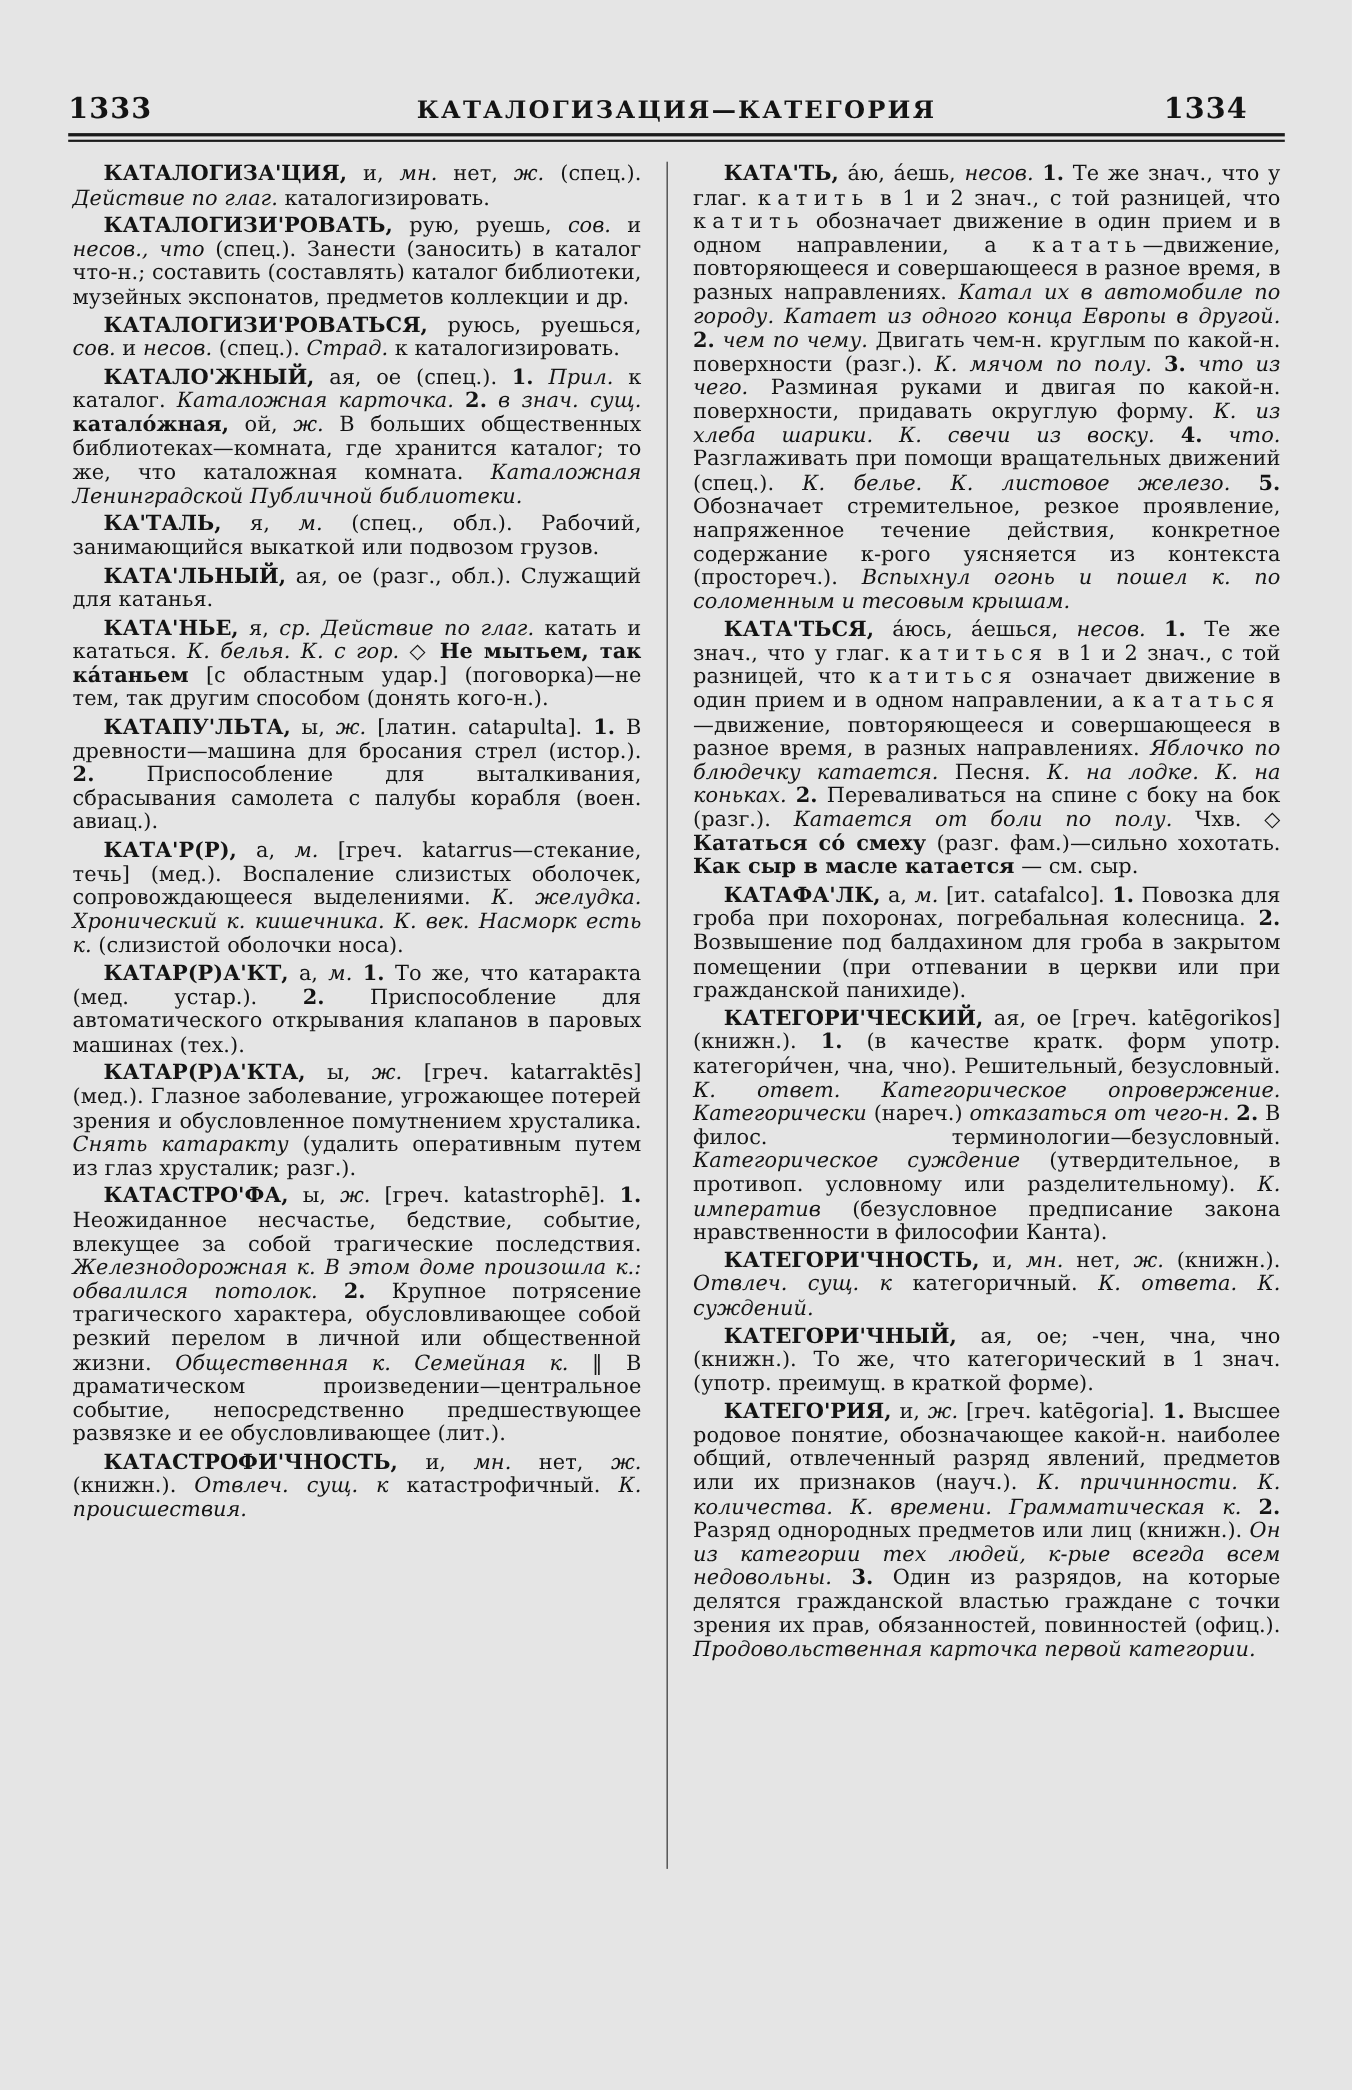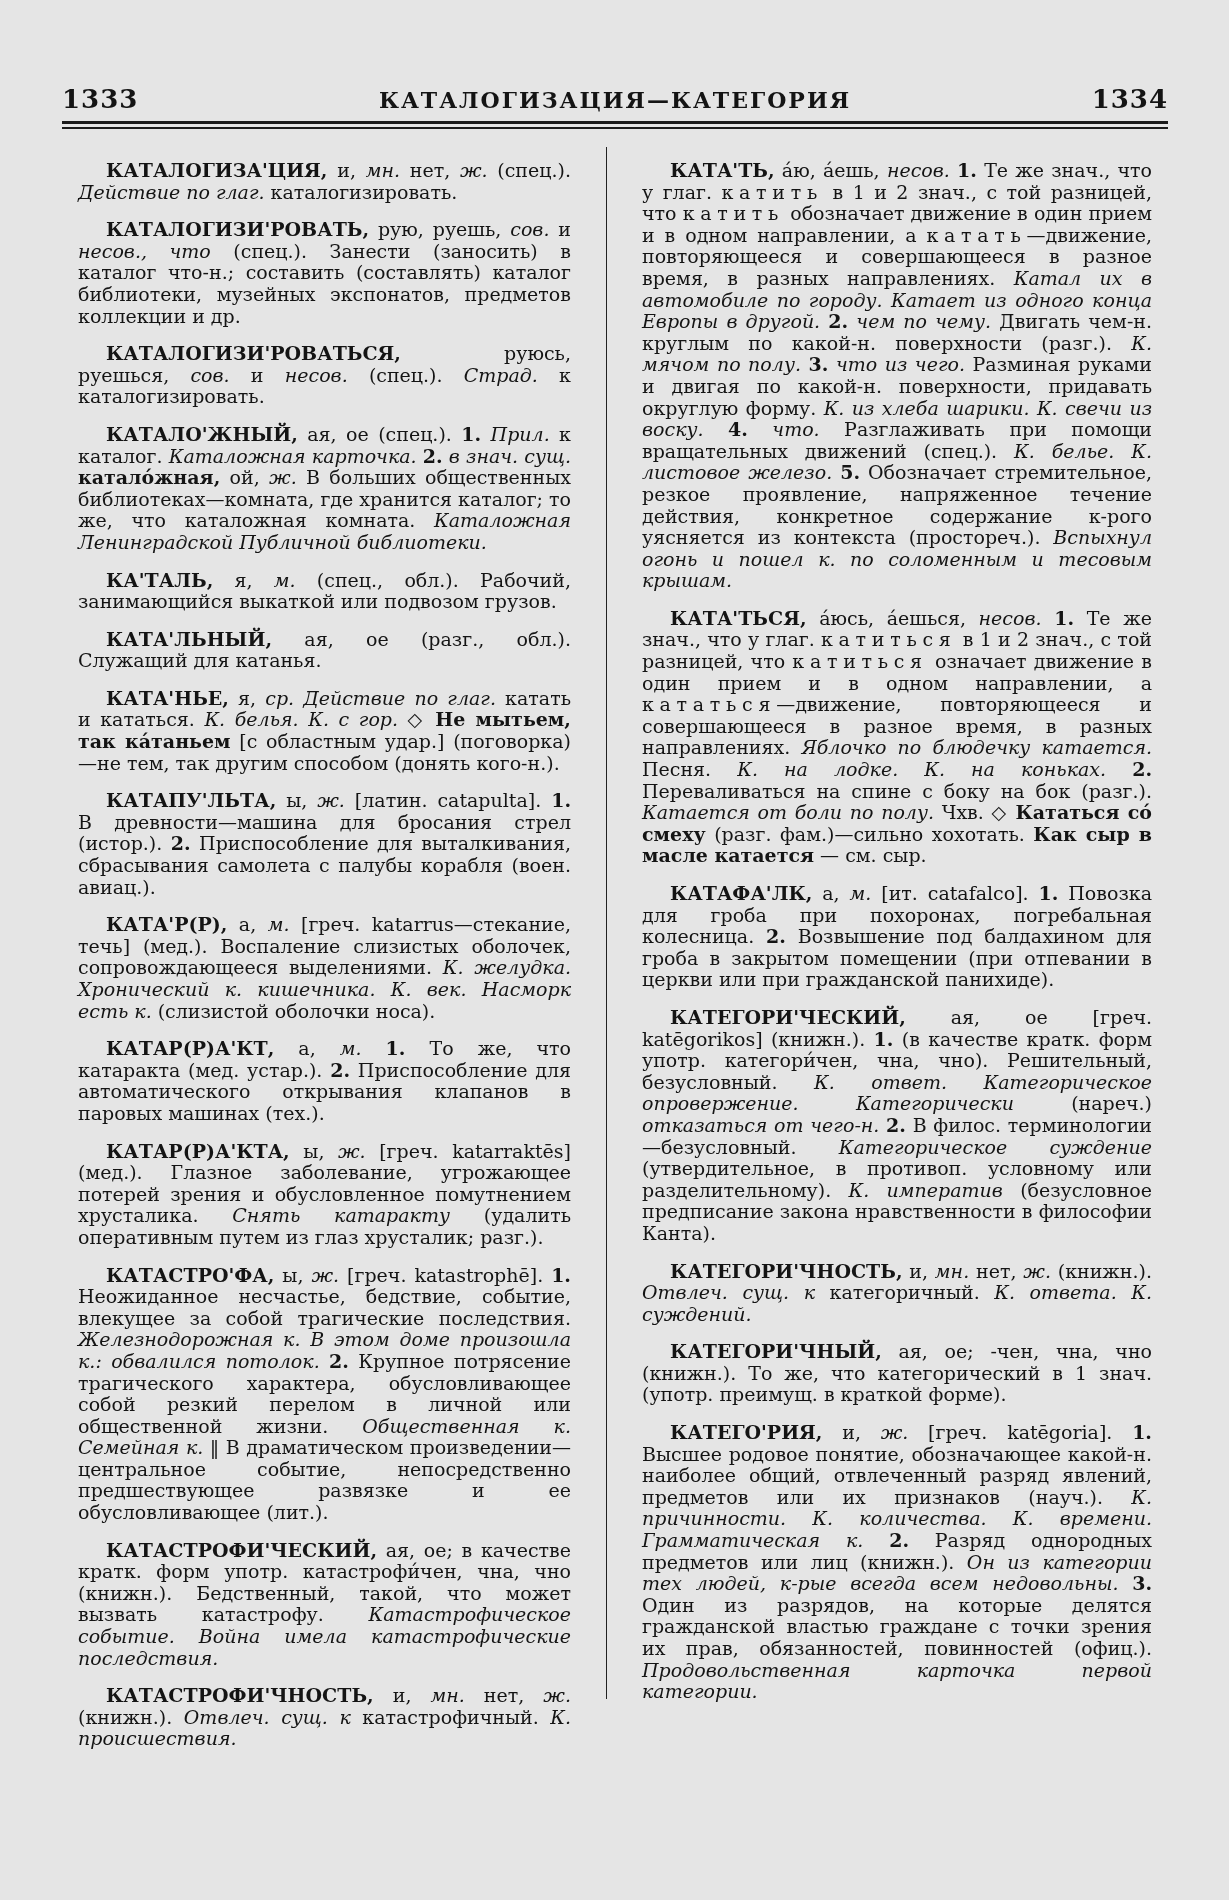--- a/index.html
+++ b/index.html
@@ -8,29 +8,29 @@
     width:1229px; height:1900px;
     background:linear-gradient(180deg,#f6f6f4 0%,#f2f2ef 70%,#ececе9 100%);
     background-color:#e5e5e5;
     font-family:"DejaVu Serif", serif;
     color:#141414;
     overflow:hidden;
   }
   .content { position:absolute; left:62px; top:84px; width:1106px; }
   .header-row { display:flex; align-items:baseline; }
   .page-num { font-size:26px; font-weight:bold; width:110px; letter-spacing:1px; }
-  .page-num.right { text-align:right; }
+  .page-num.right { }
   .header-title { flex:1; text-align:center; font-size:22px; font-weight:bold; letter-spacing:2px; }
   .double-rule { margin-top:7px; height:3px; border-top:3px solid #1b1b1b; border-bottom:2px solid #1b1b1b; }
   .columns { position:relative; display:flex; margin-top:15px; }
   .col { font-size:19px; line-height:21.6px; text-align:justify; }
   .col-left  { width:525px; margin-right:39px; }
   .col-right { width:542px; }
   .col-divider { position:absolute; left:544px; top:3px; width:1px; height:1552px; background:#222; }
-  .entry { margin:16px; text-indent:28px; }
+  .entry { margin:4px; text-indent:28px; }
   .run-b { font-weight:bold; }
   .run-i { font-style:italic; }
   .run-s { letter-spacing:0.3em; }
 </style>
 </head>
 <body>
 
 <div class="page">
   <div class="content">
 
@@ -49,21 +49,20 @@
           <p class="entry"><span class="run-b">КАТАЛОГИЗИ'РОВАТЬСЯ,</span><span> руюсь, руешься, </span><span class="run-i">сов.</span><span> и </span><span class="run-i">несов.</span><span> (спец.). </span><span class="run-i">Страд.</span><span> к каталогизировать.</span></p>
           <p class="entry"><span class="run-b">КАТАЛО'ЖНЫЙ,</span><span> ая, ое (спец.). </span><span class="run-b">1.</span><span> </span><span class="run-i">Прил.</span><span> к каталог. </span><span class="run-i">Каталожная карточка.</span><span> </span><span class="run-b">2.</span><span> </span><span class="run-i">в знач. сущ.</span><span> </span><span class="run-b">катало́жная,</span><span> ой, </span><span class="run-i">ж.</span><span> В больших общественных библиотеках—комната, где хранится каталог; то же, что каталожная комната. </span><span class="run-i">Каталожная Ленинградской Публичной библиотеки.</span></p>
           <p class="entry"><span class="run-b">КА'ТАЛЬ,</span><span> я, </span><span class="run-i">м.</span><span> (спец., обл.). Рабочий, занимающийся выкаткой или подвозом грузов.</span></p>
           <p class="entry"><span class="run-b">КАТА'ЛЬНЫЙ,</span><span> ая, ое (разг., обл.). Служащий для катанья.</span></p>
           <p class="entry"><span class="run-b">КАТА'НЬЕ,</span><span> я, </span><span class="run-i">ср.</span><span> </span><span class="run-i">Действие по глаг.</span><span> катать и кататься. </span><span class="run-i">К. белья. К. с гор.</span><span> ◇ </span><span class="run-b">Не мытьем, так ка́таньем</span><span> [с областным удар.] (поговорка)—не тем, так другим способом (донять кого-н.).</span></p>
           <p class="entry"><span class="run-b">КАТАПУ'ЛЬТА,</span><span> ы, </span><span class="run-i">ж.</span><span> [латин. catapulta]. </span><span class="run-b">1.</span><span> В древности—машина для бросания стрел (истор.). </span><span class="run-b">2.</span><span> Приспособление для выталкивания, сбрасывания самолета с палубы корабля (воен. авиац.).</span></p>
           <p class="entry"><span class="run-b">КАТА'Р(Р),</span><span> а, </span><span class="run-i">м.</span><span> [греч. katarrus—стекание, течь] (мед.). Воспаление слизистых оболочек, сопровождающееся выделениями. </span><span class="run-i">К. желудка. Хронический к. кишечника. К. век. Насморк есть к.</span><span> (слизистой оболочки носа).</span></p>
           <p class="entry"><span class="run-b">КАТАР(Р)А'КТ,</span><span> а, </span><span class="run-i">м.</span><span> </span><span class="run-b">1.</span><span> То же, что катаракта (мед. устар.). </span><span class="run-b">2.</span><span> Приспособление для автоматического открывания клапанов в паровых машинах (тех.).</span></p>
           <p class="entry"><span class="run-b">КАТАР(Р)А'КТА,</span><span> ы, </span><span class="run-i">ж.</span><span> [греч. katarraktēs] (мед.). Глазное заболевание, угрожающее потерей зрения и обусловленное помутнением хрусталика. </span><span class="run-i">Снять катаракту</span><span> (удалить оперативным путем из глаз хрусталик; разг.).</span></p>
           <p class="entry"><span class="run-b">КАТАСТРО'ФА,</span><span> ы, </span><span class="run-i">ж.</span><span> [греч. katastrophē]. </span><span class="run-b">1.</span><span> Неожиданное несчастье, бедствие, событие, влекущее за собой трагические последствия. </span><span class="run-i">Железнодорожная к. В этом доме произошла к.: обвалился потолок.</span><span> </span><span class="run-b">2.</span><span> Крупное потрясение трагического характера, обусловливающее собой резкий перелом в личной или общественной жизни. </span><span class="run-i">Общественная к. Семейная к.</span><span> ‖ В драматическом произведении—центральное событие, непосредственно предшествующее развязке и ее обусловливающее (лит.).</span></p>
-          <p class="entry"><span class="run-b">КАТАСТРОФИ'ЧЕСКИЙ,</span><span> ая, ое; в качестве кратк. форм употр. катастрофи́чен, чна, чно (книжн.). Бедственный, такой, что может вызвать катастрофу. </span><span class="run-i">Катастрофическое событие. Война имела катастрофические последствия.</span></p>
           <p class="entry"><span class="run-b">КАТАСТРОФИ'ЧНОСТЬ,</span><span> и, </span><span class="run-i">мн.</span><span> нет, </span><span class="run-i">ж.</span><span> (книжн.). </span><span class="run-i">Отвлеч. сущ. к</span><span> катастрофичный. </span><span class="run-i">К. происшествия.</span></p>
         </div>
       <div class="col-divider"></div>
       <div class="col col-right">
           <p class="entry"><span class="run-b">КАТА'ТЬ,</span><span> а́ю, а́ешь, </span><span class="run-i">несов.</span><span> </span><span class="run-b">1.</span><span> Те же знач., что у глаг. </span><span class="run-s">катить</span><span> в 1 и 2 знач., с той разницей, что </span><span class="run-s">катить</span><span> обозначает движение в один прием и в одном направлении, а </span><span class="run-s">катать</span><span>—движение, повторяющееся и совершающееся в разное время, в разных направлениях. </span><span class="run-i">Катал их в автомобиле по городу. Катает из одного конца Европы в другой.</span><span> </span><span class="run-b">2.</span><span> </span><span class="run-i">чем по чему.</span><span> Двигать чем-н. круглым по какой-н. поверхности (разг.). </span><span class="run-i">К. мячом по полу.</span><span> </span><span class="run-b">3.</span><span> </span><span class="run-i">что из чего.</span><span> Разминая руками и двигая по какой-н. поверхности, придавать округлую форму. </span><span class="run-i">К. из хлеба шарики. К. свечи из воску.</span><span> </span><span class="run-b">4.</span><span> </span><span class="run-i">что.</span><span> Разглаживать при помощи вращательных движений (спец.). </span><span class="run-i">К. белье. К. листовое железо.</span><span> </span><span class="run-b">5.</span><span> Обозначает стремительное, резкое проявление, напряженное течение действия, конкретное содержание к-рого уясняется из контекста (простореч.). </span><span class="run-i">Вспыхнул огонь и пошел к. по соломенным и тесовым крышам.</span></p>
           <p class="entry"><span class="run-b">КАТА'ТЬСЯ,</span><span> а́юсь, а́ешься, </span><span class="run-i">несов.</span><span> </span><span class="run-b">1.</span><span> Те же знач., что у глаг. </span><span class="run-s">катиться</span><span> в 1 и 2 знач., с той разницей, что </span><span class="run-s">катиться</span><span> означает движение в один прием и в одном направлении, а </span><span class="run-s">кататься</span><span>—движение, повторяющееся и совершающееся в разное время, в разных направлениях. </span><span class="run-i">Яблочко по блюдечку катается.</span><span> Песня. </span><span class="run-i">К. на лодке. К. на коньках.</span><span> </span><span class="run-b">2.</span><span> Переваливаться на спине с боку на бок (разг.). </span><span class="run-i">Катается от боли по полу.</span><span> Чхв. ◇ </span><span class="run-b">Кататься со́ смеху</span><span> (разг. фам.)—сильно хохотать. </span><span class="run-b">Как сыр в масле катается</span><span> — см. сыр.</span></p>
           <p class="entry"><span class="run-b">КАТАФА'ЛК,</span><span> а, </span><span class="run-i">м.</span><span> [ит. catafalco]. </span><span class="run-b">1.</span><span> Повозка для гроба при похоронах, погребальная колесница. </span><span class="run-b">2.</span><span> Возвышение под балдахином для гроба в закрытом помещении (при отпевании в церкви или при гражданской панихиде).</span></p>
           <p class="entry"><span class="run-b">КАТЕГОРИ'ЧЕСКИЙ,</span><span> ая, ое [греч. katēgorikos] (книжн.). </span><span class="run-b">1.</span><span> (в качестве кратк. форм употр. категори́чен, чна, чно). Решительный, безусловный. </span><span class="run-i">К. ответ. Категорическое опровержение. Категорически</span><span> (нареч.) </span><span class="run-i">отказаться от чего-н.</span><span> </span><span class="run-b">2.</span><span> В филос. терминологии—безусловный. </span><span class="run-i">Категорическое суждение</span><span> (утвердительное, в противоп. условному или разделительному). </span><span class="run-i">К. императив</span><span> (безусловное предписание закона нравственности в философии Канта).</span></p>
           <p class="entry"><span class="run-b">КАТЕГОРИ'ЧНОСТЬ,</span><span> и, </span><span class="run-i">мн.</span><span> нет, </span><span class="run-i">ж.</span><span> (книжн.). </span><span class="run-i">Отвлеч. сущ. к</span><span> категоричный. </span><span class="run-i">К. ответа. К. суждений.</span></p>
           <p class="entry"><span class="run-b">КАТЕГОРИ'ЧНЫЙ,</span><span> ая, ое; -чен, чна, чно (книжн.). То же, что категорический в 1 знач. (употр. преимущ. в краткой форме).</span></p>

